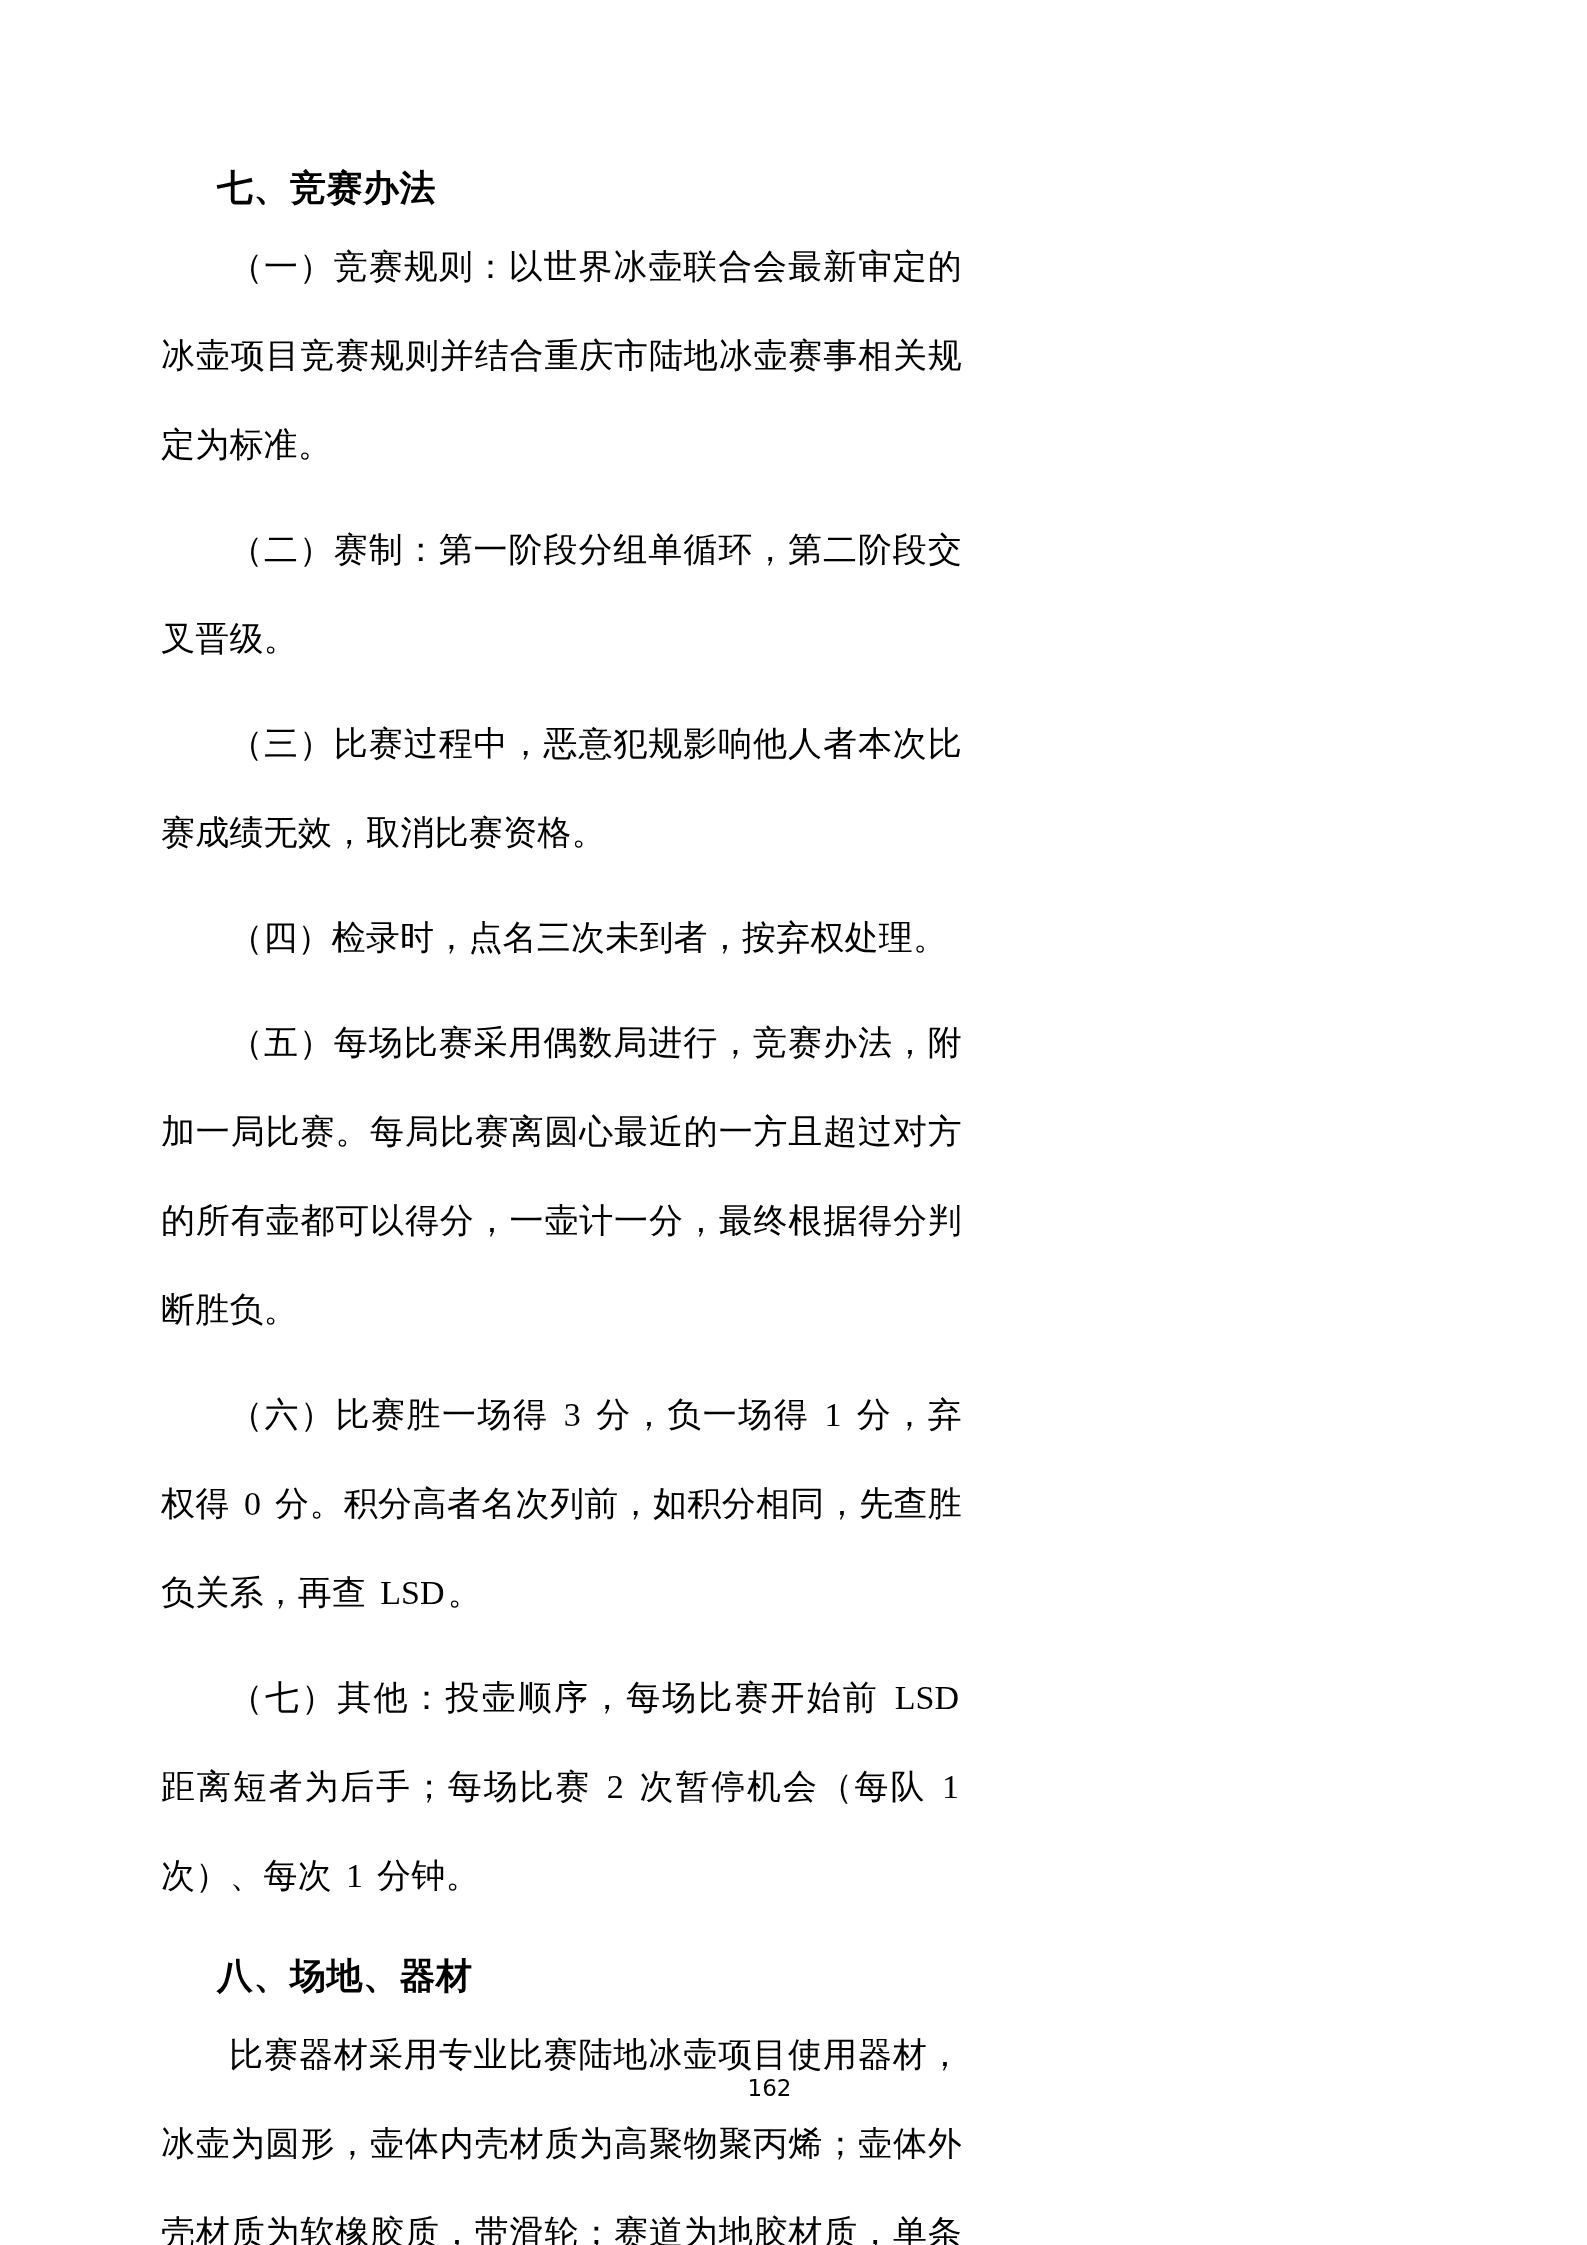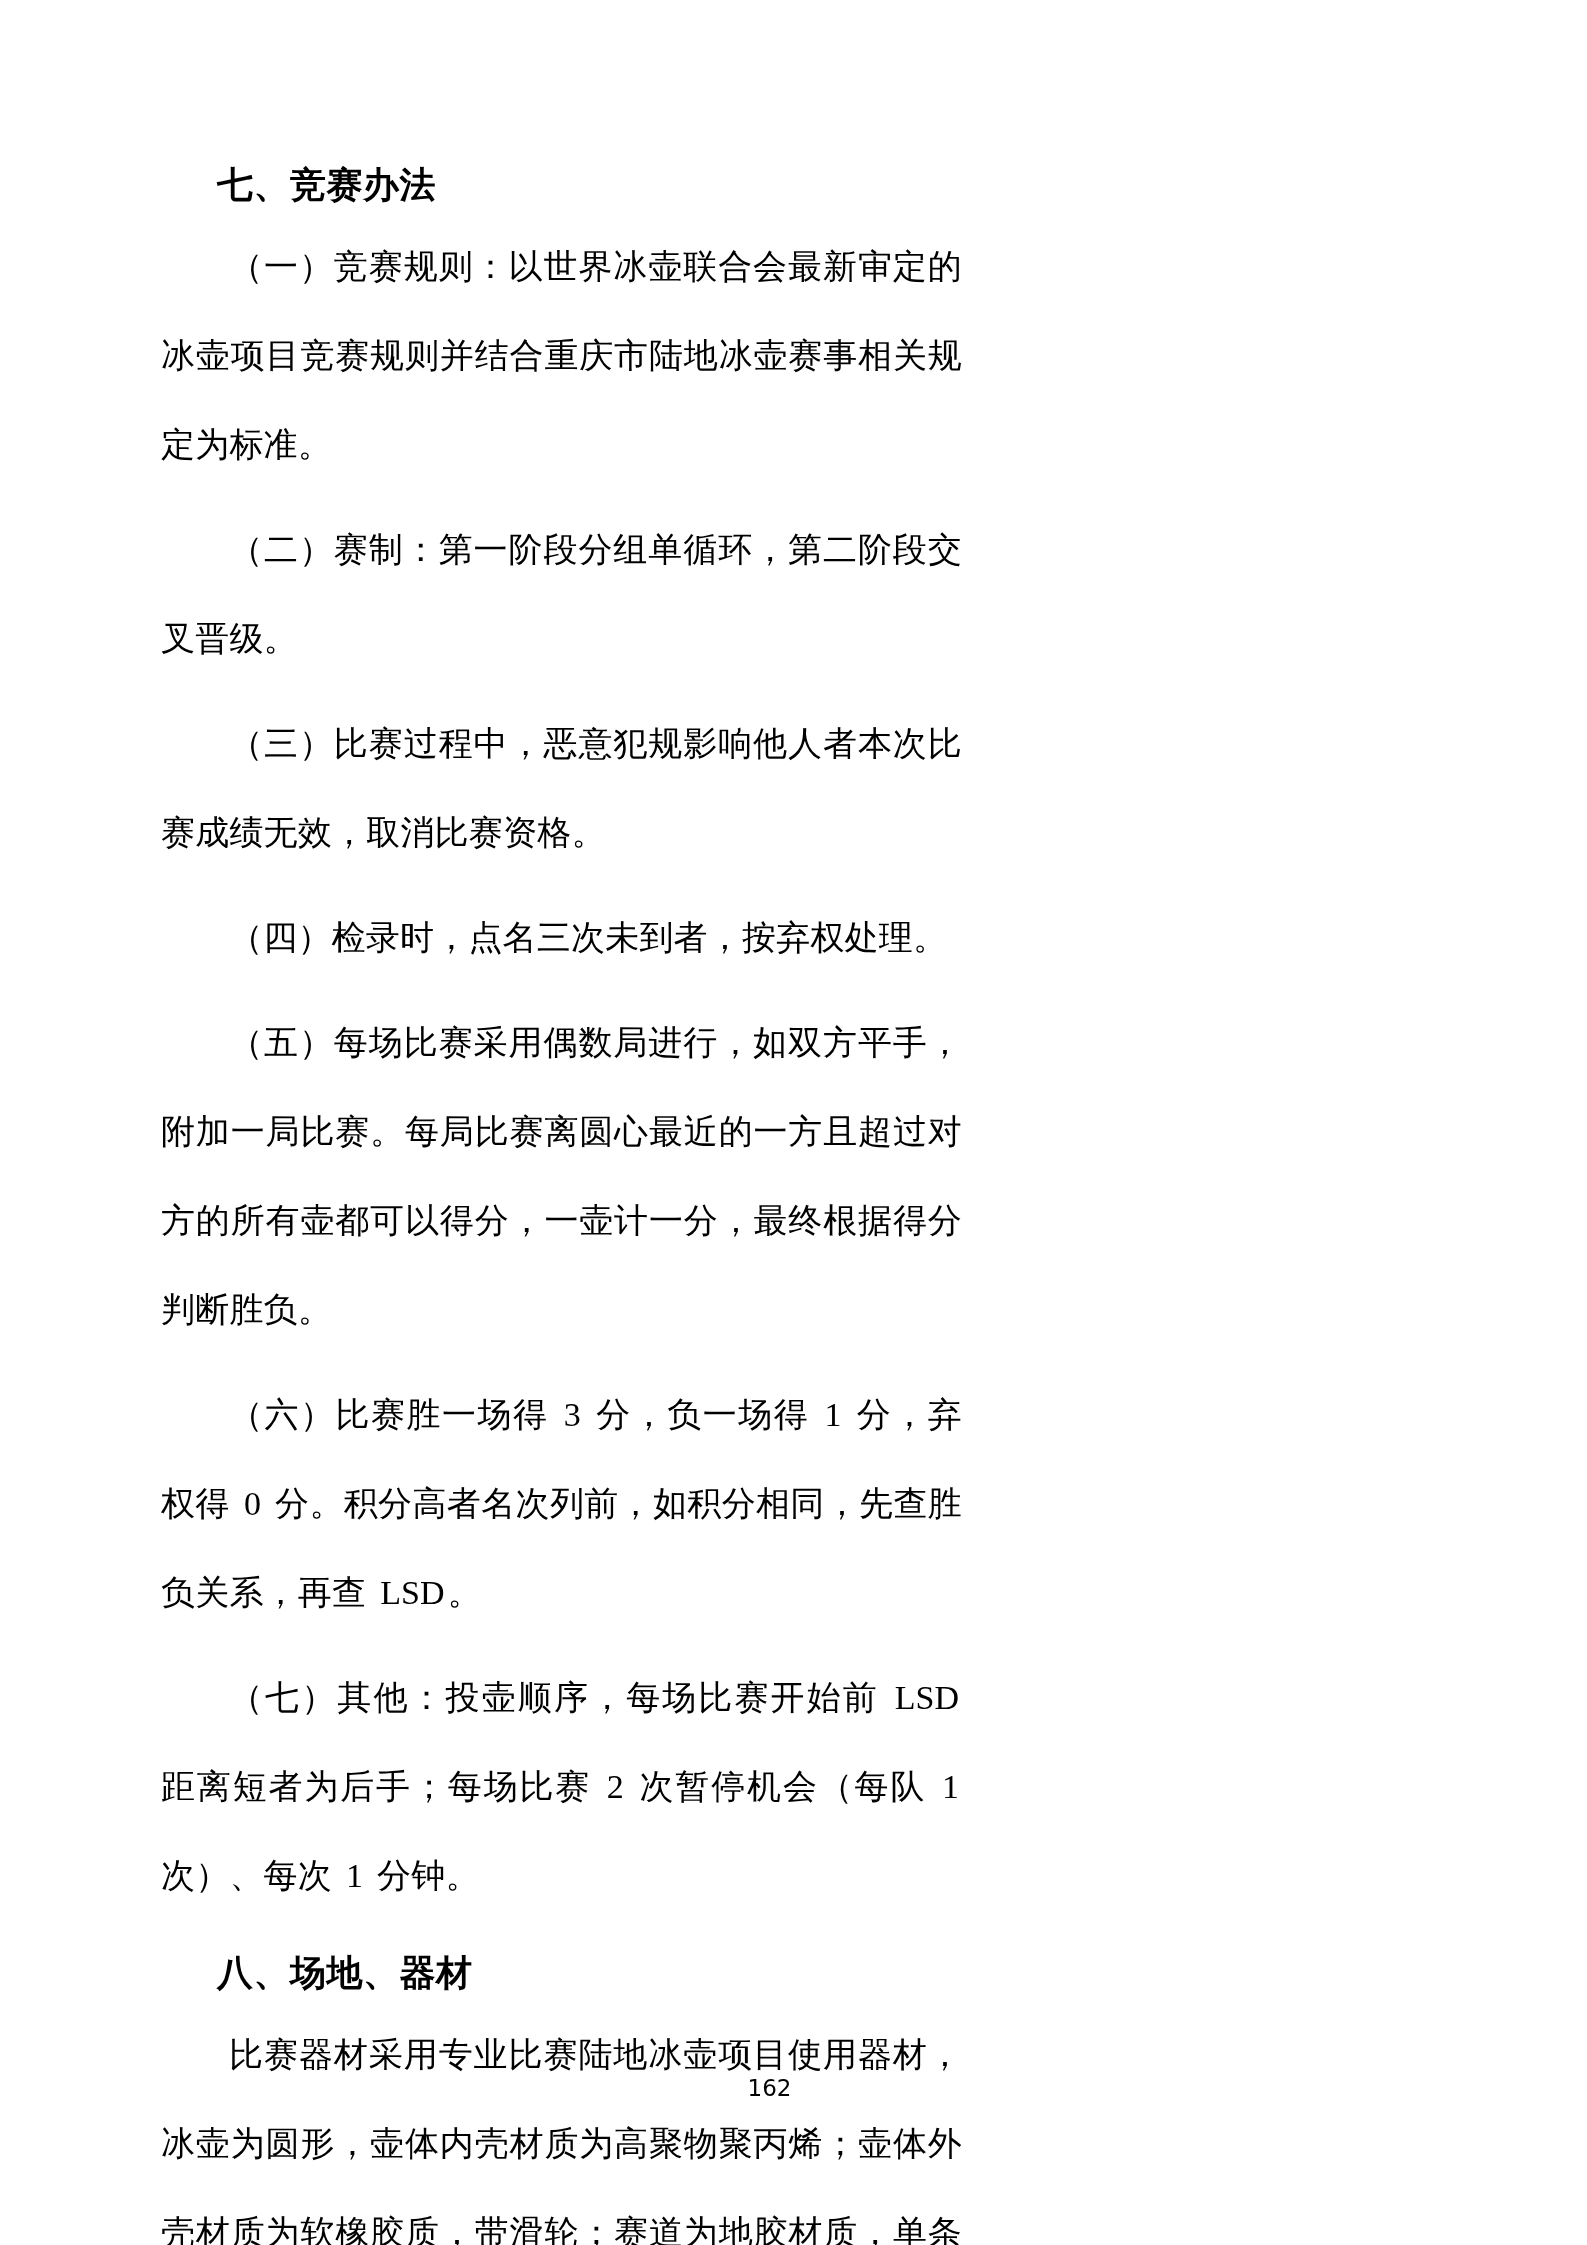--- a/index.html
+++ b/index.html
@@ -26,21 +26,21 @@
 
   
   #content {
     position: absolute;
     left: 145px;
     top: 152px;
     width: 833px;
   }
 
   .heading {
-    font-family: Liberation Mono, monospace;
+    font-family: Liberation Serif, serif;
     font-weight: bold;
     font-size: 36px;
     line-height: 1.0;
     letter-spacing: 0.5px;
     text-indent: 72px;
     margin: 0;
     padding: 0;
     color: #000000;
     white-space: nowrap;
   }
@@ -89,21 +89,21 @@
     <h2 class="heading heading-1">七、竞赛办法</h2>
 
     <p class="para">（一）竞赛规则：以世界冰壶联合会最新审定的冰壶项目竞赛规则并结合重庆市陆地冰壶赛事相关规定为标准。</p>
 
     <p class="para">（二）赛制：第一阶段分组单循环，第二阶段交叉晋级。</p>
 
     <p class="para">（三）比赛过程中，恶意犯规影响他人者本次比赛成绩无效，取消比赛资格。</p>
 
     <p class="para">（四）检录时，点名三次未到者，按弃权处理。</p>
 
-    <p class="para">（五）每场比赛采用偶数局进行，如双方平手，附加一局比赛。每局比赛离圆心最近的一方且超过对方的所有壶都可以得分，一壶计一分，最终根据得分判断胜负。</p>
+    <p class="para">（五）每场比赛采用偶数局进行，竞赛办法，附加一局比赛。每局比赛离圆心最近的一方且超过对方的所有壶都可以得分，一壶计一分，最终根据得分判断胜负。</p>
 
     <p class="para">（六）比赛胜一场得 <span class="num">3</span> 分，负一场得 <span class="num">1</span> 分，弃权得 <span class="num">0</span> 分。积分高者名次列前，如积分相同，先查胜负关系，再查 <span class="num">LSD</span>。</p>
 
     <p class="para">（七）其他：投壶顺序，每场比赛开始前 <span class="num">LSD</span> 距离短者为后手；每场比赛 <span class="num">2</span> 次暂停机会（每队 <span class="num">1</span> 次）、每次 <span class="num">1</span> 分钟。</p>
 
     <h2 class="heading heading-2">八、场地、器材</h2>
 
     <p class="para">比赛器材采用专业比赛陆地冰壶项目使用器材，冰壶为圆形，壶体内壳材质为高聚物聚丙烯；壶体外壳材质为软橡胶质，带滑轮；赛道为地胶材质，单条长 <span class="num">16m</span>，宽 <span class="num">4m</span>。</p>
 
   </div>

